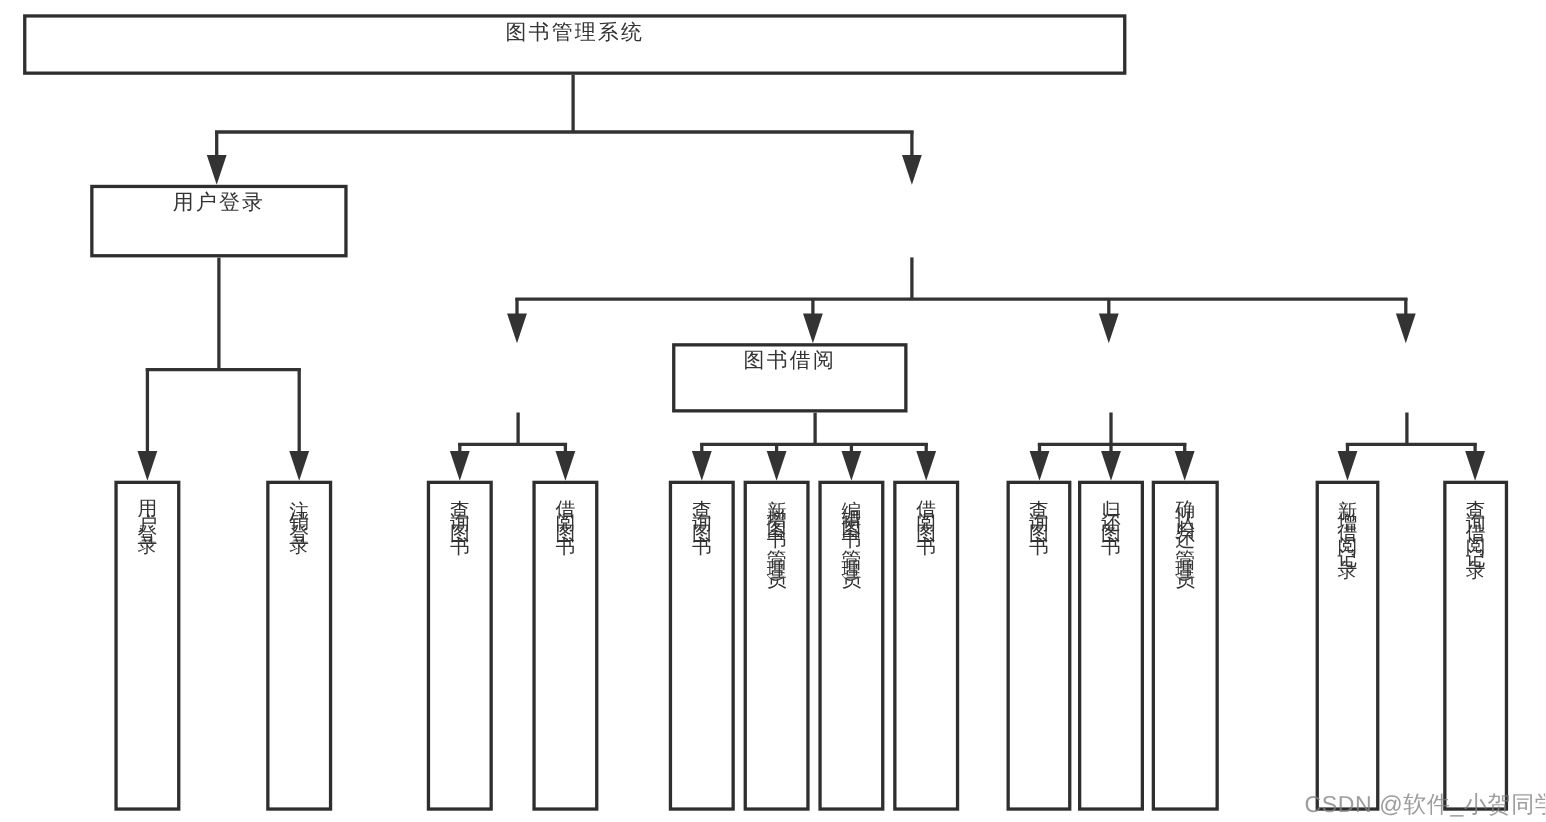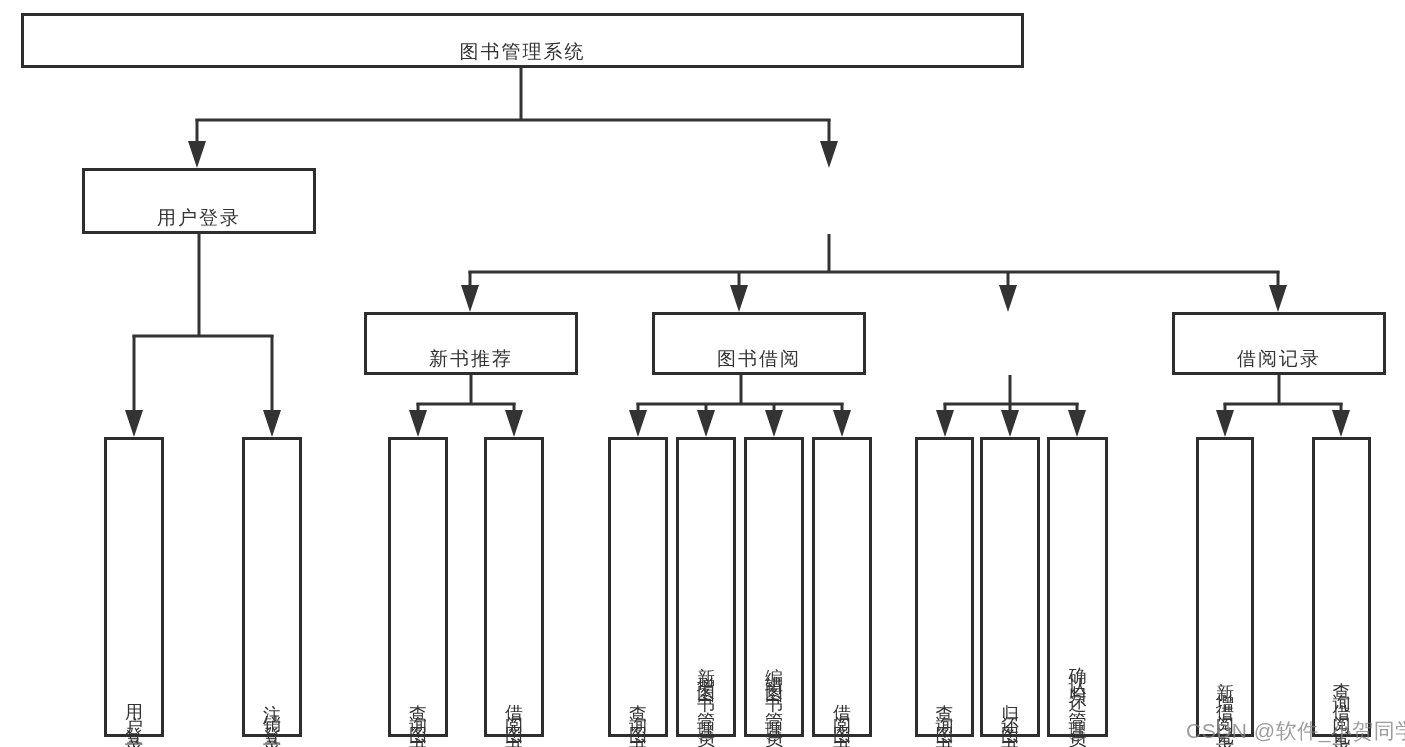--- a/index.html
+++ b/index.html
@@ -11,21 +11,21 @@
     color:#333333;
     overflow:hidden;
   }
   .connector-layer{position:absolute;left:0;top:0;z-index:1;}
   .box{
     position:absolute;
     box-sizing:border-box;
     border:3px solid #2e2e2e;
     background:#ffffff;
     display:flex;
-    align-items:flex-end;
+    align-items:flex-start;
     justify-content:center;
     z-index:2;
   }
   .box.h span{
     font-size:19px;
     letter-spacing:2px;
     white-space:nowrap;
   }
   .box.v span{
     writing-mode:vertical-rl;
@@ -129,28 +129,22 @@
   </svg>
 
   <div class="box h" style="left:21px;top:13px;width:1003px;height:55px">
     <span>图书管理系统</span>
   </div>
 
   <div class="box h" style="left:82px;top:168px;width:234px;height:66px">
     <span>用户登录</span>
   </div>
 
-  <div class="box h" style="left:364px;top:312px;width:214px;height:63px">
-    <span>新书推荐</span>
-  </div>
-  <div class="box h" style="left:652px;top:312px;width:214px;height:63px">
+  <div class="box h" style="left:611px;top:312px;width:214px;height:63px">
     <span>图书借阅</span>
-  </div>
-  <div class="box h" style="left:1172px;top:312px;width:214px;height:63px">
-    <span>借阅记录</span>
   </div>
 
   <div class="box v" style="left:104px;top:437px;width:60px;height:300px">
     <span>用户登录</span>
   </div>
   <div class="box v" style="left:242px;top:437px;width:60px;height:300px">
     <span>注销登录</span>
   </div>
 
   <div class="box v" style="left:388px;top:437px;width:60px;height:300px">

